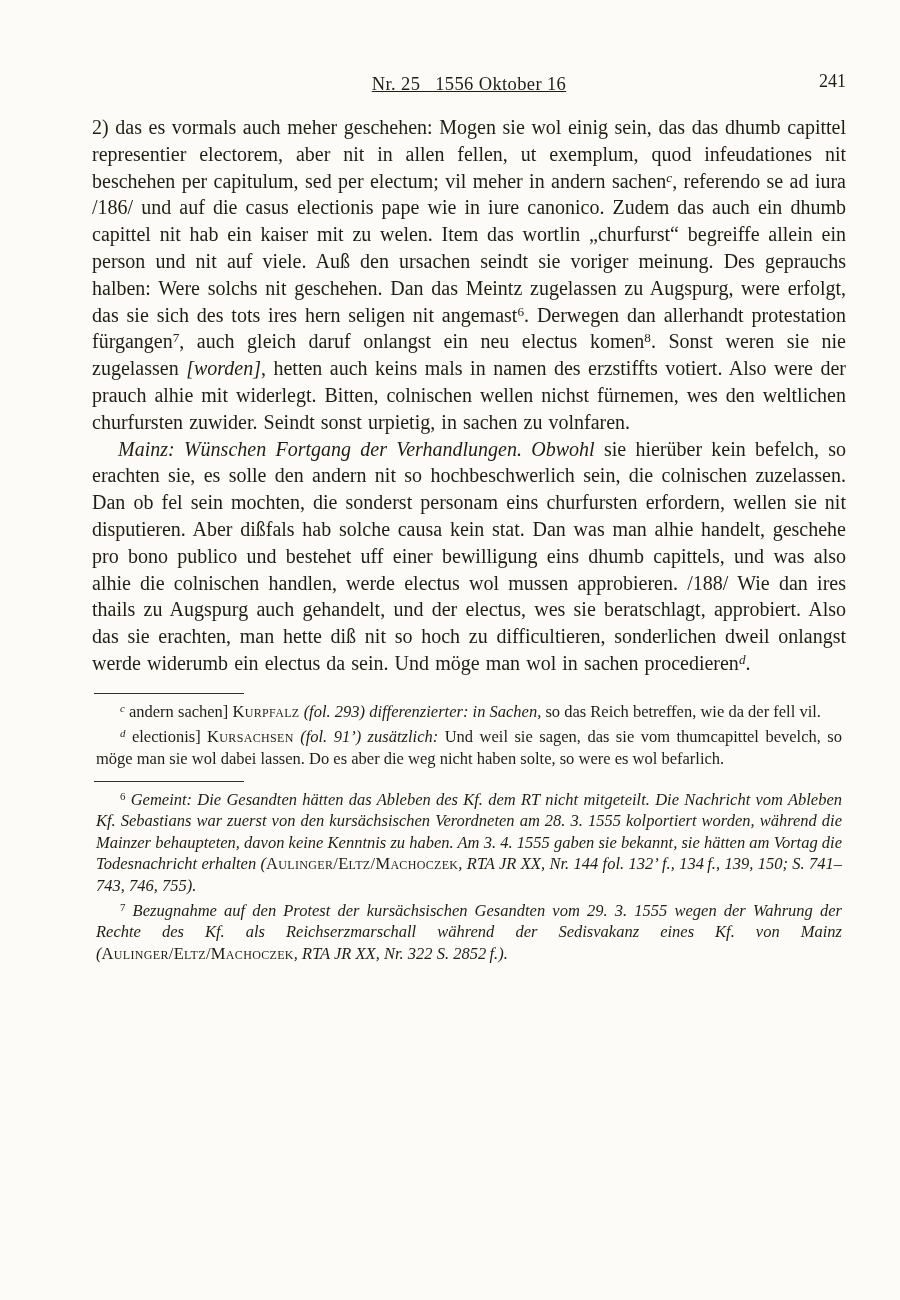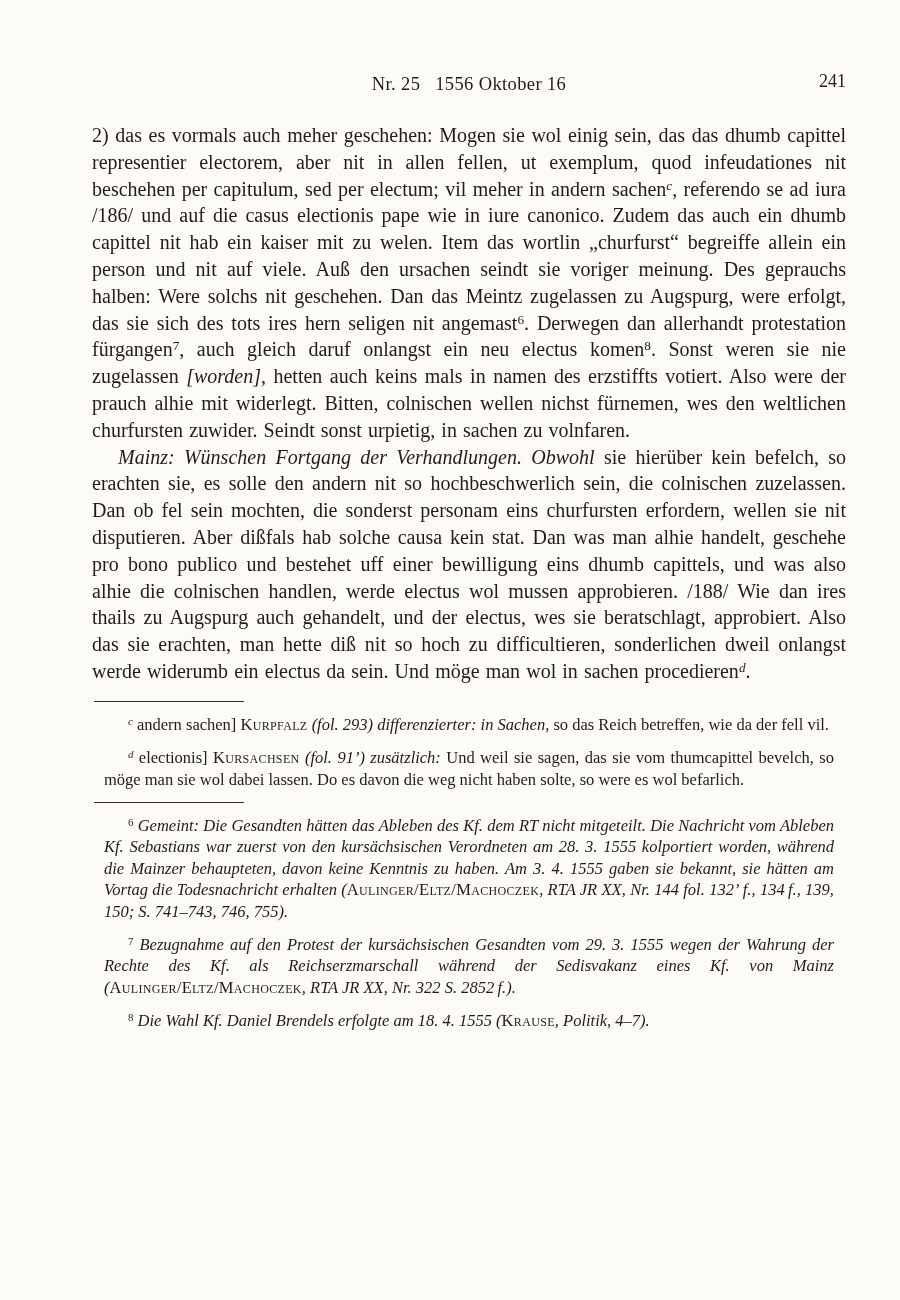--- a/index.html
+++ b/index.html
@@ -12,21 +12,22 @@
   .page {
     width: 900px;
     height: 1300px;
     overflow: hidden;
     background: #fcfbf8;
     padding: 74px 54px 30px 92px;
   }
   .page-header {
     position: relative;
     height: 28px;
-    margin-bottom: 20px;
+    margin-bottom: 12px;
+    text-decoration: underline;
   }
   .running-head {
     text-align: center;
     font-size: 18.5px;
     letter-spacing: 0.02em;
   }
   .page-number {
     position: absolute;
     right: 0;
     top: -3px;
@@ -44,21 +45,21 @@
     margin-top: 16px;
     font-size: 16.5px;
     line-height: 21.4px;
     text-align: justify;
   }
   .fn-rule {
     width: 150px;
     border-top: 1.3px solid #33302a;
     margin: 12px 0 7px 2px;
   }
-  .fn { text-indent: 24px; margin: 12px; }
+  .fn { text-indent: 24px; margin: 4px; }
   .r-n { font-style: normal; }
   .r-i { font-style: italic; }
   .r-sc { font-variant: small-caps; letter-spacing: 0.02em; }
   .r-sup {
     font-size: 0.66em;
     line-height: 0;
     position: relative;
     top: -0.45em;
   }
   .r-supi {
@@ -83,26 +84,25 @@
     <p class="para"><span class="r-n">2) das es vormals auch meher geschehen: Mogen sie wol einig sein, das das dhumb capittel representier electorem, aber nit in allen fellen, ut exemplum, quod infeudationes nit beschehen per capitulum, sed per electum; vil meher in andern sachen</span><span class="r-supi">c</span><span class="r-n">, referendo se ad iura /186/ und auf die casus electionis pape wie in iure canonico. Zudem das auch ein dhumb capittel nit hab ein kaiser mit zu welen. Item das wortlin „churfurst“ begreiffe allein ein person und nit auf viele. Auß den ursachen seindt sie voriger meinung. Des geprauchs halben: Were solchs nit geschehen. Dan das Meintz zugelassen zu Augspurg, were erfolgt, das sie sich des tots ires hern seligen nit angemast</span><span class="r-sup">6</span><span class="r-n">. Derwegen dan allerhandt protestation fürgangen</span><span class="r-sup">7</span><span class="r-n">, auch gleich daruf onlangst ein neu electus komen</span><span class="r-sup">8</span><span class="r-n">. Sonst weren sie nie zugelassen </span><span class="r-i">[worden]</span><span class="r-n">, hetten auch keins mals in namen des erzstiffts votiert. Also were der prauch alhie mit widerlegt. Bitten, colnischen wellen nichst fürnemen, wes den weltlichen churfursten zuwider. Seindt sonst urpietig, in sachen zu volnfaren.</span></p>
     <p class="para indent"><span class="r-i">Mainz: Wünschen Fortgang der Verhandlungen. Obwohl</span><span class="r-n"> sie hierüber kein befelch, so erachten sie, es solle den andern nit so hochbeschwerlich sein, die colnischen zuzelassen. Dan ob fel sein mochten, die sonderst personam eins churfursten erfordern, wellen sie nit disputieren. Aber dißfals hab solche causa kein stat. Dan was man alhie handelt, geschehe pro bono publico und bestehet uff einer bewilligung eins dhumb capittels, und was also alhie die colnischen handlen, werde electus wol mussen approbieren. /188/ Wie dan ires thails zu Augspurg auch gehandelt, und der electus, wes sie beratschlagt, approbiert. Also das sie erachten, man hette diß nit so hoch zu difficultieren, sonderlichen dweil onlangst werde widerumb ein electus da sein. Und möge man wol in sachen procedieren</span><span class="r-supi">d</span><span class="r-n">.</span></p>
   </main>
 
   <section class="footnotes">
 
     <div class="fn-rule"></div>
 
     <div class="fn-group">
       <p class="fn"><span class="r-supi">c</span><span class="r-n"> andern sachen] </span><span class="r-sc">Kurpfalz</span><span class="r-i"> (fol. 293) differenzierter: in Sachen,</span><span class="r-n"> so das Reich betreffen, wie da der fell vil.</span></p>
-      <p class="fn"><span class="r-supi">d</span><span class="r-n"> electionis] </span><span class="r-sc">Kursachsen</span><span class="r-i"> (fol. 91’) zusätzlich:</span><span class="r-n"> Und weil sie sagen, das sie vom thumcapittel bevelch, so möge man sie wol dabei lassen. Do es davon die weg nicht haben solte, so were es wol befarlich.</span></p>
+      <p class="fn"><span class="r-supi">d</span><span class="r-n"> electionis] </span><span class="r-sc">Kursachsen</span><span class="r-i"> (fol. 91’) zusätzlich:</span><span class="r-n"> Und weil sie sagen, das sie vom thumcapittel bevelch, so möge man sie wol dabei lassen. Do es aber die weg nicht haben solte, so were es wol befarlich.</span></p>
     </div>
 
     <div class="fn-rule"></div>
 
     <div class="fn-group">
       <p class="fn"><span class="r-sup">6</span><span class="r-i"> Gemeint: Die Gesandten hätten das Ableben des Kf. dem RT nicht mitgeteilt. Die Nachricht vom Ableben Kf. Sebastians war zuerst von den kursächsischen Verordneten am 28. 3. 1555 kolportiert worden, während die Mainzer behaupteten, davon keine Kenntnis zu haben. Am 3. 4. 1555 gaben sie bekannt, sie hätten am Vortag die Todesnachricht erhalten (</span><span class="r-sc">Aulinger/Eltz/Machoczek</span><span class="r-i">, RTA JR XX, Nr. 144 fol. 132’ f., 134 f., 139, 150; S. 741–743, 746, 755).</span></p>
       <p class="fn"><span class="r-sup">7</span><span class="r-i"> Bezugnahme auf den Protest der kursächsischen Gesandten vom 29. 3. 1555 wegen der Wahrung der Rechte des Kf. als Reichserzmarschall während der Sedisvakanz eines Kf. von Mainz (</span><span class="r-sc">Aulinger/Eltz/Machoczek</span><span class="r-i">, RTA JR XX, Nr. 322 S. 2852 f.).</span></p>
-      <p class="fn"><span class="r-sup">8</span><span class="r-i"> Die Wahl Kf. Daniel Brendels erfolgte am 18. 4. 1555 (</span><span class="r-sc">Krause</span><span class="r-i">, Politik, 4–7).</span></p>
     </div>
 
   </section>
 
 </div>
 
 </body></html>

